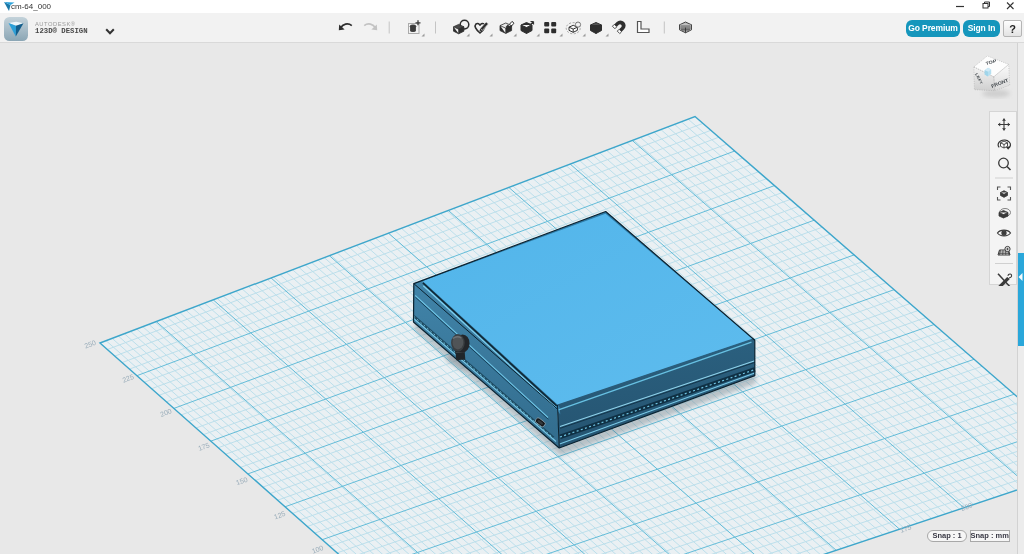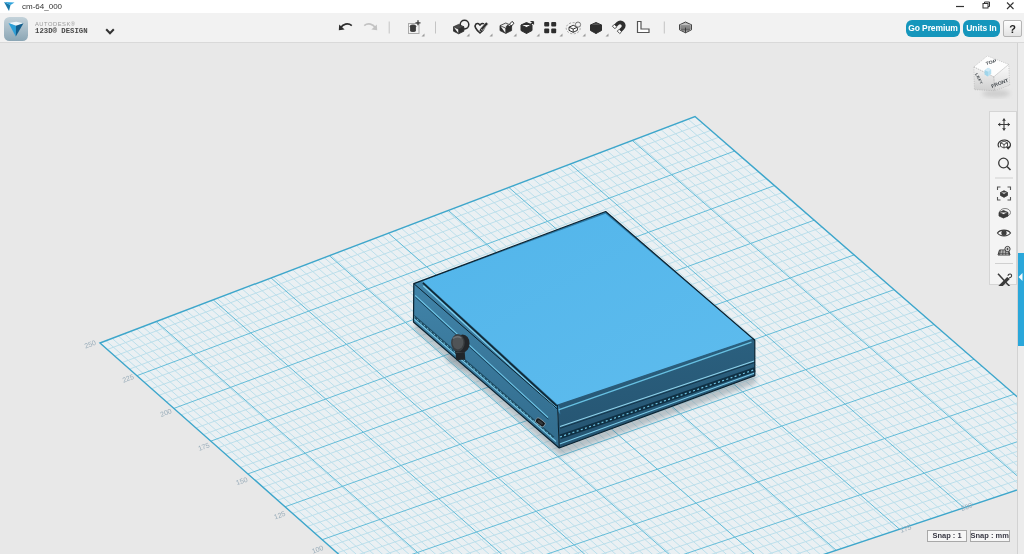--- a/index.html
+++ b/index.html
@@ -1,16 +1,16 @@
 <!DOCTYPE html>
 <html><head><meta charset="utf-8"><style>
 *{margin:0;padding:0;box-sizing:border-box;}
 html,body{width:1024px;height:554px;overflow:hidden;background:#e8e8e8;font-family:"Liberation Sans",sans-serif;}
 #titlebar{position:absolute;left:0;top:0;width:1024px;height:13px;background:#fff;}
-#titlebar .tname{position:absolute;left:11px;top:1.5px;font-size:8px;color:#333;padding-left:11px;}
+#titlebar .tname{position:absolute;left:11px;top:1.5px;font-size:8px;color:#333;}
 #toolbar{position:absolute;left:0;top:13px;width:1024px;height:30px;background:#f2f2f2;border-bottom:1px solid #d9d9d9;}
 #canvas{position:absolute;left:0;top:43px;width:1017px;height:511px;background:#e8e8e8;}
 #scroll{position:absolute;left:1017px;top:43px;width:7px;height:511px;background:#ececec;border-left:1px solid #d2d2d2;}
 #thumb{position:absolute;left:1017.5px;top:253px;width:6.5px;height:93px;background:#2aa7da;}
 .tealbtn{position:absolute;top:6.5px;height:17.5px;background:#1596bc;color:#fff;font-weight:bold;font-size:8.5px;text-align:center;border-radius:6px;line-height:17.5px;white-space:nowrap;letter-spacing:-0.1px;}
 #helpbtn{position:absolute;left:1003px;top:6.5px;width:19px;height:17.5px;background:linear-gradient(#fefefe,#e3e3e3);border:1px solid #b5b5b5;border-radius:2px;color:#222;font-weight:bold;font-size:11px;text-align:center;line-height:16px;}
 #rtools{position:absolute;left:989px;top:111px;width:28px;height:174px;background:#f4f4f4;border:1px solid #d5d5d5;}
 .sbtn{position:absolute;background:#f6f6f6;border:1px solid #a8a8a8;color:#3a3a46;font-size:7.5px;font-weight:bold;text-align:center;line-height:10.5px;height:12px;white-space:nowrap;}
 #autod{position:absolute;left:35px;top:8px;font-size:5.8px;color:#9a9a9a;letter-spacing:0.5px;}
 #d123{position:absolute;left:35px;top:14px;font-size:7.3px;font-weight:bold;color:#4a4a4a;letter-spacing:0px;font-family:Liberation Mono, monospace;}
@@ -125,21 +125,21 @@
         <path d="M489.5 36.5 l3 0 l0 -3 Z"></path>
   <path d="M513.5 36.5 l3 0 l0 -3 Z"></path>
         <path d="M536.5 36.5 l3 0 l0 -3 Z"></path>
         <path d="M559.5 36.5 l3 0 l0 -3 Z"></path>
   <path d="M582.5 36.5 l3 0 l0 -3 Z"></path>
         <path d="M605.5 36.5 l3 0 l0 -3 Z"></path>
  </g>
 </svg>
 
  <div class="tealbtn" style="left:906px;width:54px;">Go Premium</div>
- <div class="tealbtn" style="left:963px;width:37px;">Units In</div>
+ <div class="tealbtn" style="left:963px;width:37px;">Sign In</div>
  <div id="helpbtn">?</div>
 </div>
 <div id="canvas">
 <svg width="1017" height="511" viewBox="0 43 1017 511">
  <defs>
   <linearGradient id="topg" x1="0" y1="0" x2="1" y2="1">
     <stop offset="0" stop-color="#52b5ea"></stop>
           <stop offset="1" stop-color="#5ebcee"></stop>
         </linearGradient>
   <linearGradient id="lfg" x1="0" y1="0" x2="0" y2="1">
@@ -277,13 +277,13 @@
   <g transform="translate(14,168)">
    <path d="M-5.5 5.8 L3.2 -3 l2.6 2 L-2.8 7.6 Z" fill="#3a3a3a" stroke="none"></path>
    <path d="M-5.5 5.8 L-7 8 L-2.8 7.6 Z" fill="#3a3a3a" stroke="none"></path>
    <path d="M3.8 -4.2 C4.6 -6.4 7.4 -6.6 7.6 -4.6 C7.8 -3.2 6.4 -2.2 5.2 -2.4" fill="none" stroke="#3a3a3a" stroke-width="1.1"></path>
    <path d="M-6 -6.2 L6 6.8" stroke="#3a3a3a" stroke-width="1.5"></path>
   </g>
  </g>
  <path d="M5 66 h18 M5 151.5 h18" stroke="#d0d0d0" stroke-width="1"></path>
 </svg>
 </div>
-<div class="sbtn" style="left:927px;top:529.5px;width:40px;">Snap : 1</div>
+<div class="sbtn" style="left:927px;top:529.5px;width:40px;border-radius:6px;">Snap : 1</div>
 <div class="sbtn" style="left:969.5px;top:529.5px;width:40px;">Snap : mm</div>
 </body></html>

